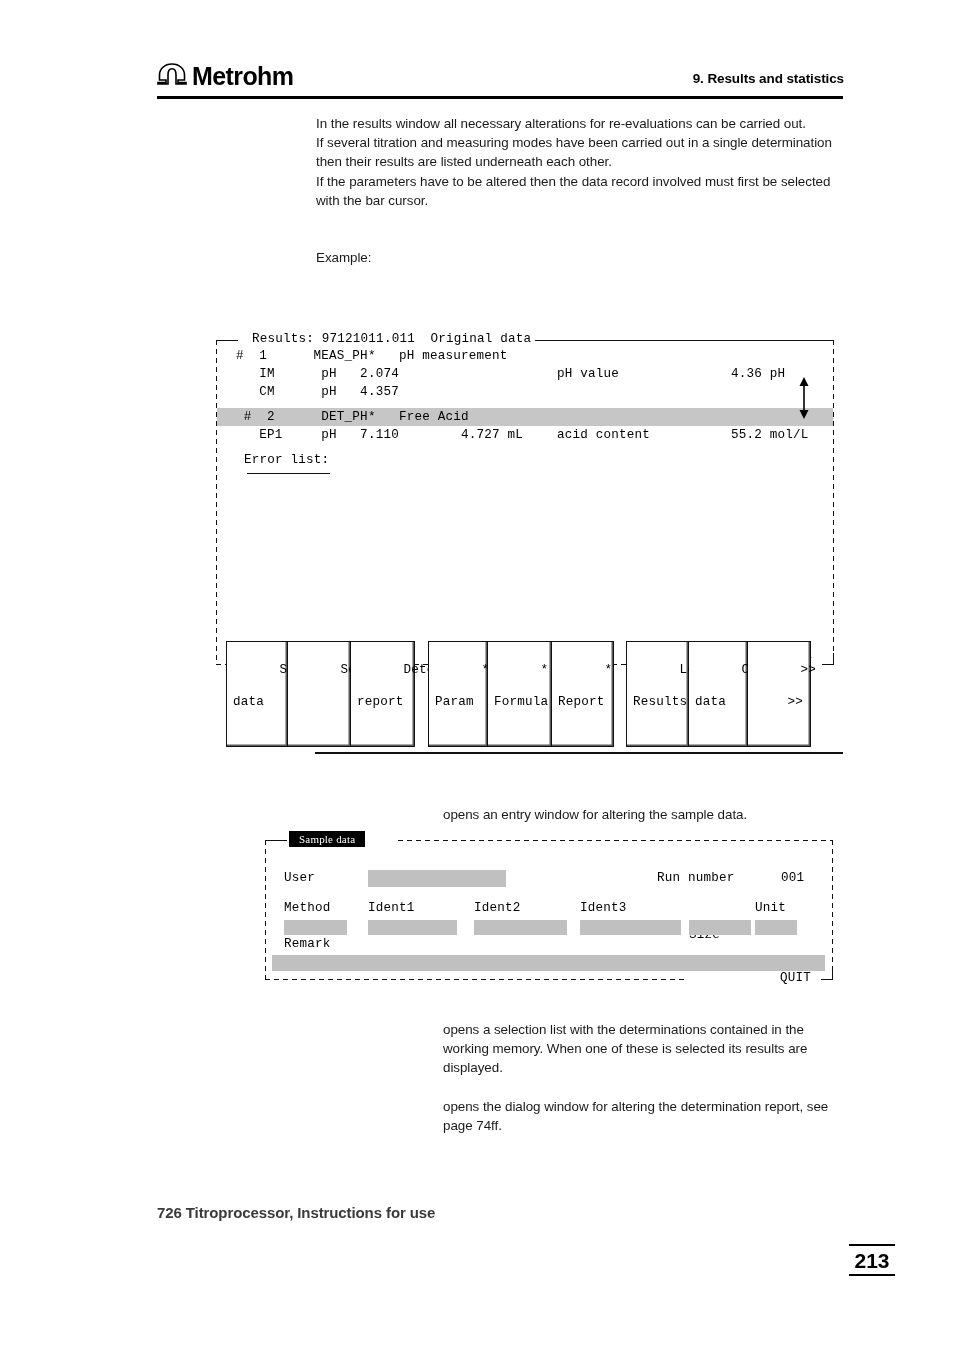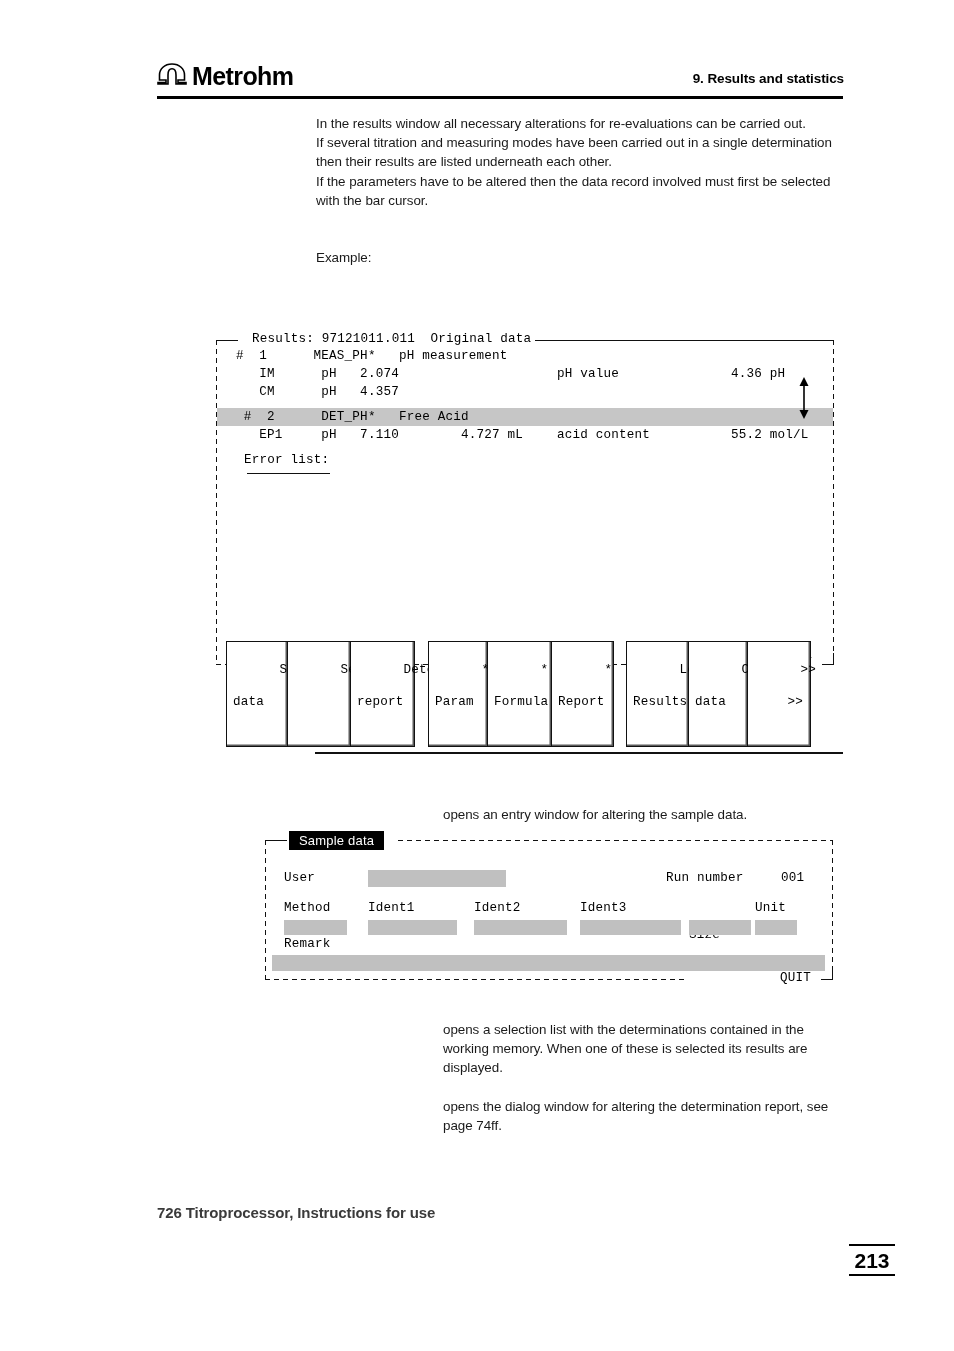--- a/index.html
+++ b/index.html
@@ -88,22 +88,22 @@
   .skey .l2{display:block;}
   .skey.ralign .l2{text-align:right;padding-right:2px;}
 
   
   #mid-rule{position:absolute;left:315px;top:752px;width:528px;height:2px;background:#111;}
 
   
   #sample-window{left:265px;top:840px;width:568px;height:140px;}
   .badge{
     position:absolute;background:#000;color:#fff;
-    font-family:Liberation Sans, sans-serif;
-    font-size:13px;letter-spacing:0.2px;
+    font-family:Liberation Serif, serif;
+    font-size:11px;letter-spacing:0.2px;
     padding:2px 10px 2px 10px;white-space:pre;text-align:center;
   }
   .field{position:absolute;background:#c0c0c0;}
 
   
   #footer-note{
     position:absolute;left:157px;top:1204px;
     font-size:15px;color:#3a3a3a;letter-spacing:-0.1px;font-weight:bold;
   }
   #page-no-rule-top{position:absolute;left:849px;top:1244px;width:46px;height:2px;background:#000;}
@@ -231,21 +231,21 @@
     <div class="fr-v" style="left:0;top:0;height:140px;"></div>
     <div class="fr-v" style="left:567px;top:0;height:128px;"></div>
     <div class="fr-h" style="left:0;top:139px;width:422px;"></div>
     <div class="fr-solid-h" style="left:556px;top:139px;width:12px;"></div>
     <div class="fr-solid-v" style="left:567px;top:128px;height:12px;"></div>
 
     <div class="badge" style="left:24px;top:-9px;">Sample data</div>
 
     <div class="line" style="left:19px;top:31px;">User</div>
     <div class="field" style="left:103px;top:30px;width:138px;height:17px;"></div>
-    <div class="line" style="left:401px;top:31px;">Run number</div>
+    <div class="line" style="left:392px;top:31px;">Run number</div>
     <div class="line" style="left:516px;top:31px;">001</div>
 
     <div class="line" style="left:19px;top:61px;">Method</div>
     <div class="line" style="left:103px;top:61px;">Ident1</div>
     <div class="line" style="left:209px;top:61px;">Ident2</div>
     <div class="line" style="left:315px;top:61px;">Ident3</div>
     <div class="line" style="left:424px;top:61px;margin-top:27px;">Size</div>
     <div class="line" style="left:490px;top:61px;">Unit</div>
 
     <div class="field" style="left:19px;top:80px;width:63px;height:15px;"></div>

